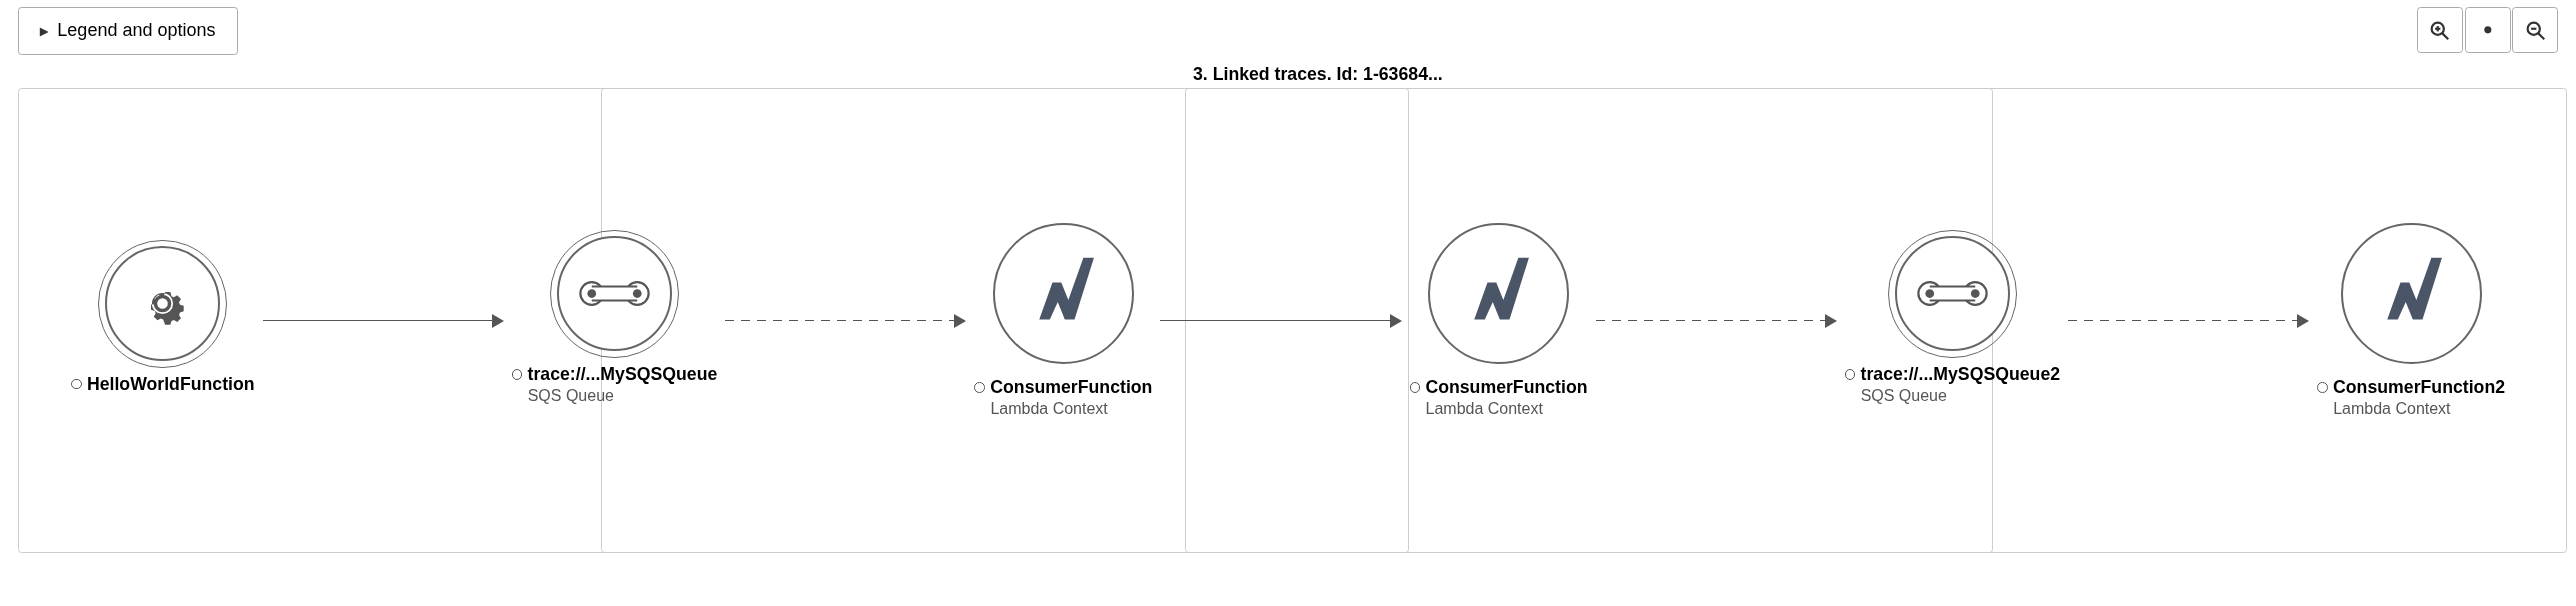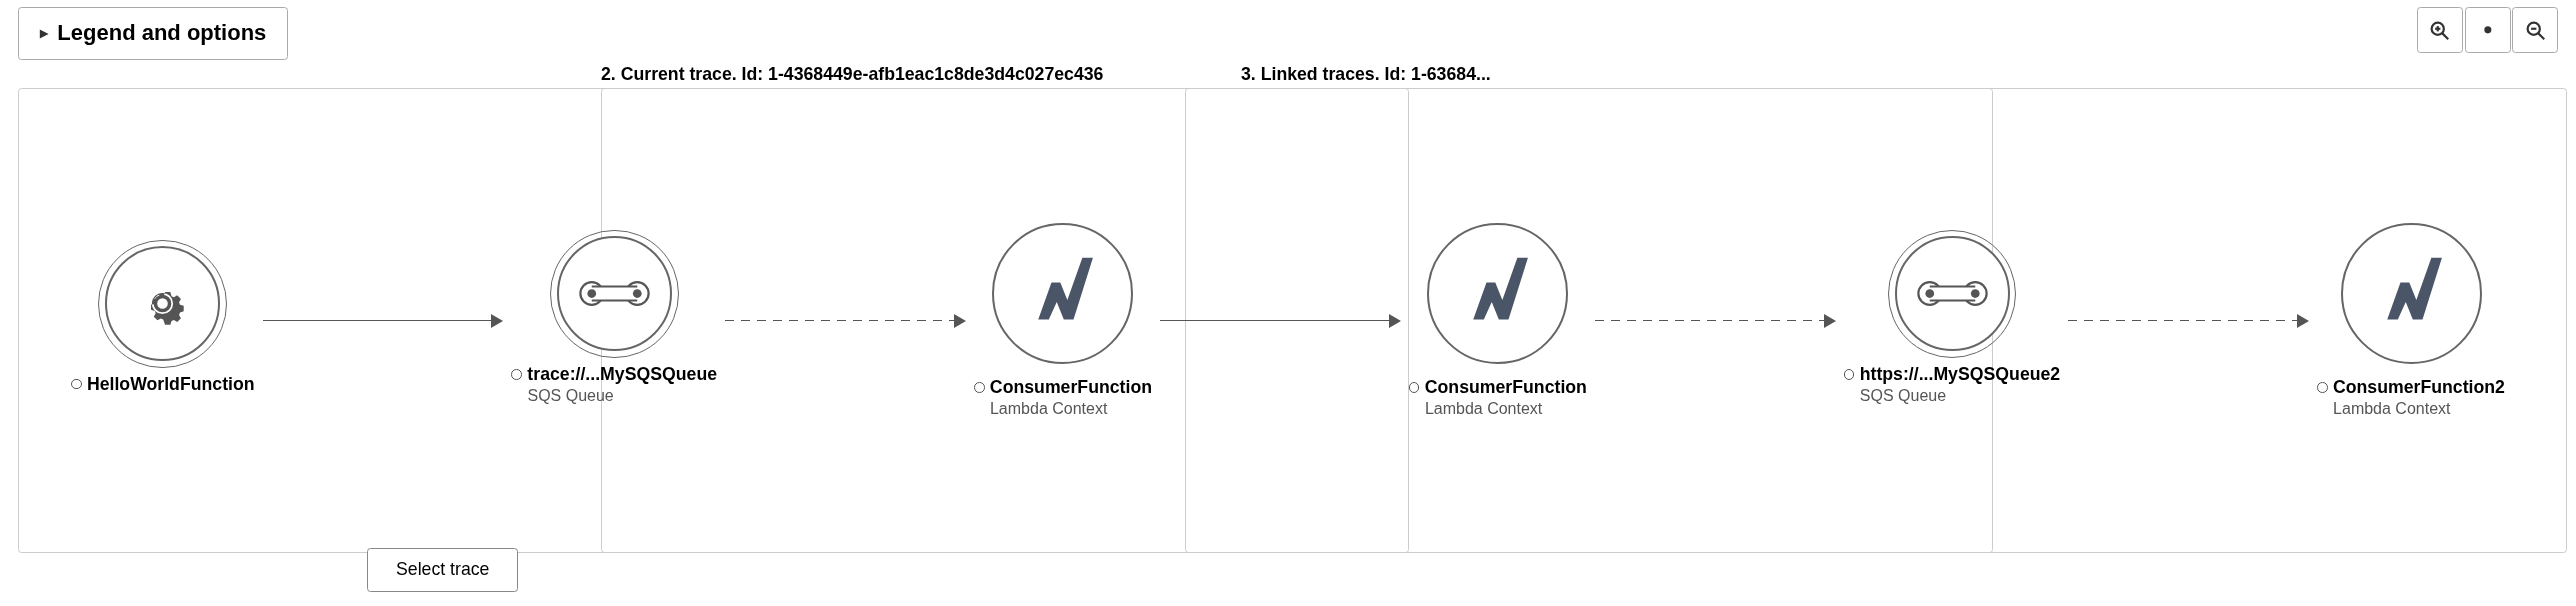--- a/index.html
+++ b/index.html
@@ -32,22 +32,22 @@
       gap: 8.8px;
       background: #fff;
       cursor: pointer;
       z-index: 10;
     }
     .legend-panel .arrow-icon {
       font-size: 11.5px;
       color: #333;
     }
     .legend-panel .legend-label {
-      font-size: 22px;
-      font-weight: 700;
+      font-size: 18px;
+      font-weight: 400;
       color: #000;
     }
 
     
     .zoom-controls {
       position: absolute;
       top: 7px;
       right: 17.7px;
       display: flex;
       gap: 1.8px;
@@ -259,25 +259,22 @@
     </button>
     <button class="zoom-btn">
       <svg width="21" height="21" viewBox="0 0 24 24" fill="none" stroke="#333" stroke-width="2.5">
         <circle cx="10" cy="10" r="7"></circle>
         <line x1="15" y1="15" x2="22" y2="22"></line>
         <line x1="7" y1="10" x2="13" y2="10"></line>
       </svg>
     </button>
   </div>
 
-  <div class="section-label" style="left: 601px;">
-    <span>2. Current trace. Id: 1-4368449e-afb1eac1c8de3d4c027ec436</span>
-  </div>
-
-  <div class="section-label" style="left: 1241px; text-align: center;">
+
+  <div class="section-label" style="left: 1193px; text-align: center;">
     <span>3. Linked traces. Id: 1-63684...</span>
   </div>
 
   <div class="section-box section-box-left"></div>
   <div class="section-box" style="left: 601px; right: 1167px;"></div>
   <div class="section-box" style="left: 1185px; right: 8.8px;"></div>
 
   <div class="diagram-area">
     <div class="nodes-row">
 
@@ -378,21 +375,21 @@
             <rect x="14" y="12" width="52" height="16" fill="#fff"></rect>
             <line x1="14" y1="12" x2="66" y2="12" stroke="#555" stroke-width="2.5"></line>
             <line x1="14" y1="28" x2="66" y2="28" stroke="#555" stroke-width="2.5"></line>
             <circle cx="14" cy="20" r="5" fill="#555"></circle>
             <circle cx="66" cy="20" r="5" fill="#555"></circle>
           </svg>
         </div>
         <div class="node-label">
           <div class="node-name-row">
             <div class="node-dot"></div>
-            <span class="node-name">https://...MySQSQueue2</span>
+            <span class="node-name">trace://...MySQSQueue2</span>
           </div>
           <span class="node-type">SQS Queue</span>
         </div>
       </div>
 
       <div class="connector">
         <div class="connector-line connector-dashed"></div>
         <div class="arrow-head"></div>
       </div>
 
@@ -407,18 +404,15 @@
             <div class="node-dot"></div>
             <span class="node-name">ConsumerFunction2</span>
           </div>
           <span class="node-type">Lambda Context</span>
         </div>
       </div>
 
     </div>
   </div>
 
-  <button class="select-trace-btn">
-    <span>Select trace</span>
-  </button>
 
 </div>
 
 
 </body></html>

